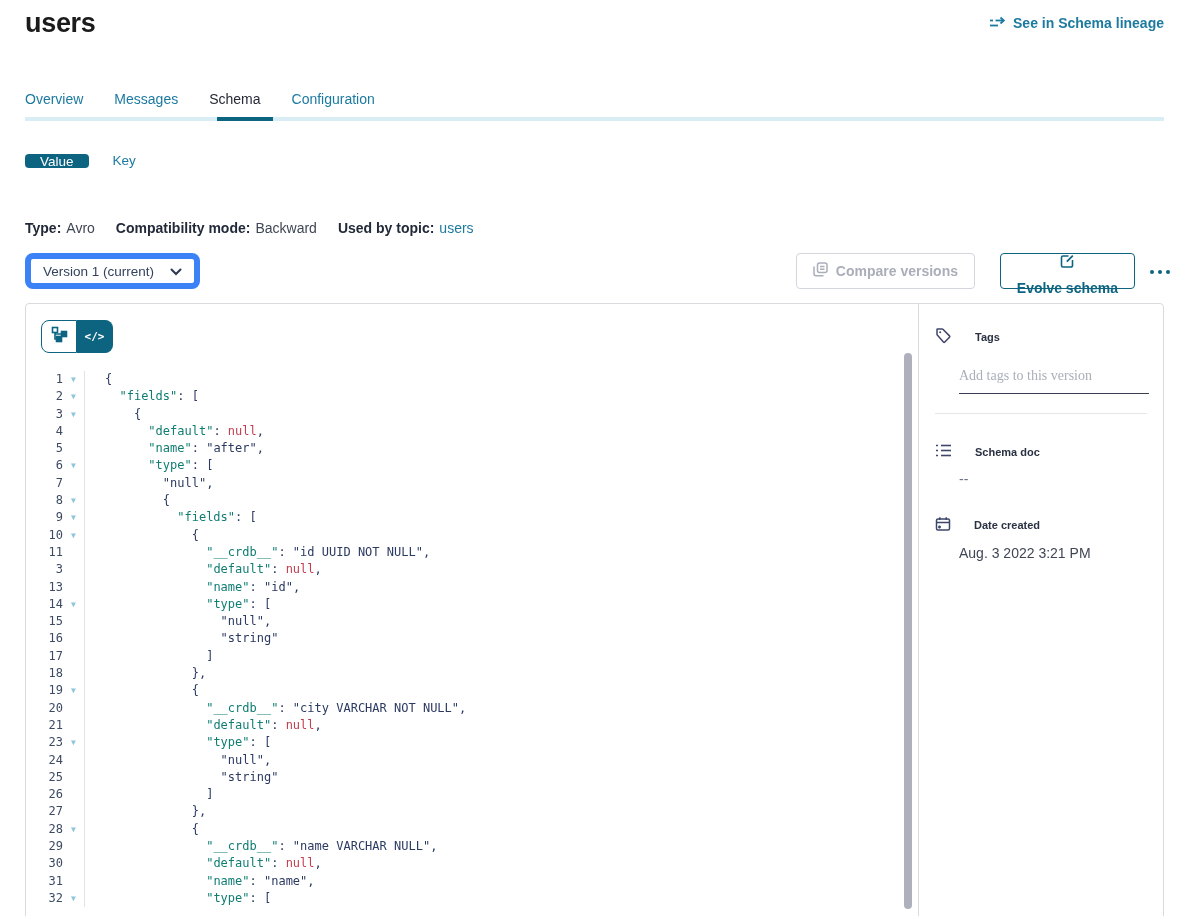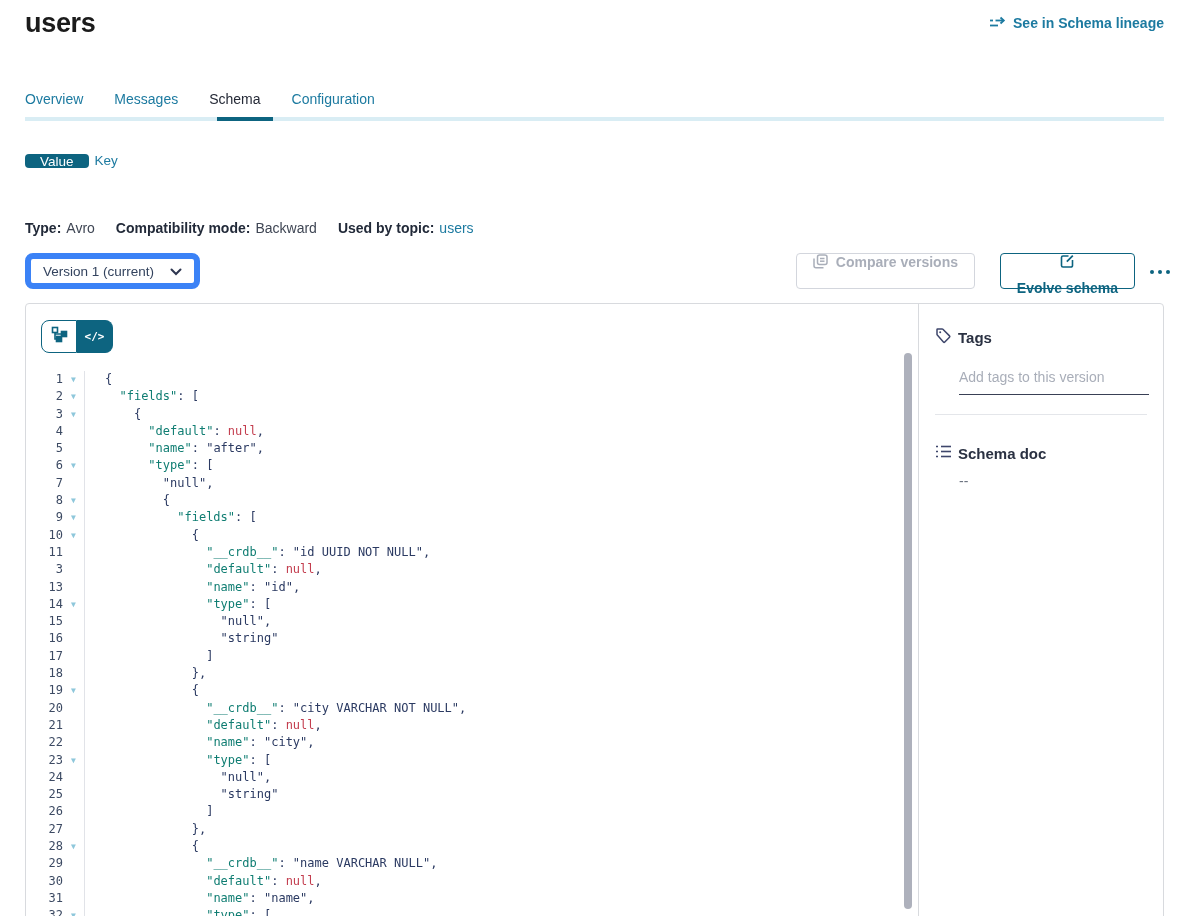--- a/index.html
+++ b/index.html
@@ -30,36 +30,36 @@
   .tabs{position:absolute;left:25px;top:91px;display:flex;}
   .tab{font-size:14px;color:var(--link);margin-right:31px;cursor:pointer;padding-bottom:4px;}
   .tab.active{color:#252a37;font-weight:500;}
   .tab-track{position:absolute;left:25px;right:25px;top:117px;height:4px;background:var(--tab-track);}
   .tab-indicator{position:absolute;left:192px;top:0;width:56px;height:4px;background:var(--accent);}
 
   
   .subject-toggle{position:absolute;left:25px;top:153px;display:flex;align-items:center;}
   .btn-value{background:var(--accent);color:#fff;font-size:13.5px;border:none;border-radius:4px;
     height:14px;padding:0 15px;cursor:pointer;font-family:inherit;}
-  .btn-key{background:none;border:none;color:var(--link);font-size:13.5px;margin-left:6px;
+  .btn-key{background:none;border:none;color:var(--link);font-size:13.5px;margin-left:24px;
     cursor:pointer;font-family:inherit;}
 
   
   .meta-row{position:absolute;left:25px;top:220px;display:flex;gap:21px;font-size:14px;color:var(--ink-soft);}
   .meta-row b{color:#222a39;font-weight:700;margin-right:5px;margin-top:30px;}
   .meta-row .link{color:var(--link);cursor:pointer;}
 
   
   .version-bar{position:absolute;left:0;top:253px;width:1189px;height:36px;}
   .version-select{position:absolute;left:25px;top:0;width:175px;height:36px;border:6px solid #3b82f6;
     border-radius:8px;display:flex;align-items:center;padding:0 12px;font-size:13.5px;color:#33435e;
     cursor:pointer;background:#fff;justify-content:space-between;}
   .schema-id{position:absolute;left:211px;top:0;line-height:36px;font-size:14px;color:var(--ink-soft);}
   .schema-id b{color:#222a39;margin-right:5px;}
-  .btn{height:36px;border-radius:4px;font-size:14px;font-weight:600;display:flex;
+  .btn{height:36px;border-radius:4px;font-size:14px;font-weight:600;display:flex;align-items:center;
     gap:8px;padding:0 16px;background:#fff;cursor:pointer;font-family:inherit;}
   .btn-compare{position:absolute;right:214px;top:0;border:1px solid #d3d6dd;color:var(--disabled);}
   .btn-evolve{position:absolute;right:54px;top:0;border:1px solid var(--accent);color:var(--accent);flex-direction:column;}
   .more-menu{position:absolute;right:15px;top:9px;width:28px;height:20px;display:flex;gap:4px;
     align-items:center;justify-content:center;cursor:pointer;}
   .more-menu i{width:4px;height:4px;border-radius:50%;background:var(--accent);}
 
   
   .panel{position:absolute;left:25px;top:303px;width:1139px;height:640px;border:1px solid var(--border);
     border-radius:4px;background:#fff;}
@@ -80,25 +80,25 @@
   .ln-code{border-left:1px solid #e1e3e8;padding-left:20px;flex:1;color:var(--code-str);}
   .tok-key{color:var(--code-key);}
   .tok-str{color:var(--code-str);}
   .tok-null{color:var(--code-null);}
 
   .scroll-thumb{position:absolute;left:878px;top:49px;width:8px;height:556px;border-radius:4px;
     background:#aeb1bc;cursor:pointer;}
 
   
   .side-pane{position:absolute;right:0;top:0;width:244px;bottom:0;padding:23px 16px 0 16px;}
-  .side-head{display:flex;align-items:center;gap:6px;font-size:15px;font-weight:700;color:#2a3142;}
+  .side-head{display:flex;align-items:center;gap:23px;font-size:11px;font-weight:700;color:#2a3142;}
   .side-head svg{flex:none;color:#3e466b;}
   .tags-input{display:block;width:190px;margin:22px 0 0 24px;border:none;
     border-bottom:1px solid #394055;font-size:14px;color:var(--ink-soft);padding:0 0 9px 0;outline:none;
-    font-family:Liberation Sans, sans-serif;background:transparent;}
+    font-family:Liberation Serif, serif;background:transparent;}
   .tags-input::placeholder{color:#a9aeb9;}
   .side-divider{border:none;border-top:1px solid #e4e6ea;margin:19px 0 0 0;}
   .side-section{margin-top:29px;}
   .side-value{margin:11px 0 0 24px;font-size:14px;color:var(--ink-soft);}
   .side-value.dim{color:#6e7582;}
 </style>
 </head>
 <body>
 
 <div class="page">
@@ -206,21 +206,20 @@
           <div class="code-row"><span class="ln-num">3</span><span class="ln-fold"></span><span class="ln-code">              <span class="tok-key">"default"</span>: <span class="tok-null">null</span>,</span></div>
           <div class="code-row"><span class="ln-num">13</span><span class="ln-fold"></span><span class="ln-code">              <span class="tok-key">"name"</span>: <span class="tok-str">"id"</span>,</span></div>
           <div class="code-row"><span class="ln-num">14</span><span class="ln-fold">▼</span><span class="ln-code">              <span class="tok-key">"type"</span>: [</span></div>
           <div class="code-row"><span class="ln-num">15</span><span class="ln-fold"></span><span class="ln-code">                <span class="tok-str">"null"</span>,</span></div>
           <div class="code-row"><span class="ln-num">16</span><span class="ln-fold"></span><span class="ln-code">                <span class="tok-str">"string"</span></span></div>
           <div class="code-row"><span class="ln-num">17</span><span class="ln-fold"></span><span class="ln-code">              ]</span></div>
           <div class="code-row"><span class="ln-num">18</span><span class="ln-fold"></span><span class="ln-code">            },</span></div>
           <div class="code-row"><span class="ln-num">19</span><span class="ln-fold">▼</span><span class="ln-code">            {</span></div>
           <div class="code-row"><span class="ln-num">20</span><span class="ln-fold"></span><span class="ln-code">              <span class="tok-key">"__crdb__"</span>: <span class="tok-str">"city VARCHAR NOT NULL"</span>,</span></div>
           <div class="code-row"><span class="ln-num">21</span><span class="ln-fold"></span><span class="ln-code">              <span class="tok-key">"default"</span>: <span class="tok-null">null</span>,</span></div>
-          <div class="code-row"><span class="ln-num">22</span><span class="ln-fold"></span><span class="ln-code">              <span class="tok-key">"name"</span>: <span class="tok-str">"city"</span>,</span></div>
           <div class="code-row"><span class="ln-num">23</span><span class="ln-fold">▼</span><span class="ln-code">              <span class="tok-key">"type"</span>: [</span></div>
           <div class="code-row"><span class="ln-num">24</span><span class="ln-fold"></span><span class="ln-code">                <span class="tok-str">"null"</span>,</span></div>
           <div class="code-row"><span class="ln-num">25</span><span class="ln-fold"></span><span class="ln-code">                <span class="tok-str">"string"</span></span></div>
           <div class="code-row"><span class="ln-num">26</span><span class="ln-fold"></span><span class="ln-code">              ]</span></div>
           <div class="code-row"><span class="ln-num">27</span><span class="ln-fold"></span><span class="ln-code">            },</span></div>
           <div class="code-row"><span class="ln-num">28</span><span class="ln-fold">▼</span><span class="ln-code">            {</span></div>
           <div class="code-row"><span class="ln-num">29</span><span class="ln-fold"></span><span class="ln-code">              <span class="tok-key">"__crdb__"</span>: <span class="tok-str">"name VARCHAR NULL"</span>,</span></div>
           <div class="code-row"><span class="ln-num">30</span><span class="ln-fold"></span><span class="ln-code">              <span class="tok-key">"default"</span>: <span class="tok-null">null</span>,</span></div>
           <div class="code-row"><span class="ln-num">31</span><span class="ln-fold"></span><span class="ln-code">              <span class="tok-key">"name"</span>: <span class="tok-str">"name"</span>,</span></div>
           <div class="code-row"><span class="ln-num">32</span><span class="ln-fold">▼</span><span class="ln-code">              <span class="tok-key">"type"</span>: [</span></div>
@@ -251,15 +250,31 @@
               <line x1="1" y1="2.5" x2="3" y2="2.5"></line>
                 <line x1="1" y1="7.5" x2="3" y2="7.5"></line>
                 <line x1="1" y1="12.5" x2="3" y2="12.5"></line>
             </svg>
           </span>
           <span>Schema doc</span>
         </div>
         <div class="side-value dim">--</div>
       </div>
 
+      <div class="side-section">
+        <div class="side-head">
+          <span>
+            <svg width="16" height="16" viewBox="0 0 16 16" fill="none" stroke="currentColor" stroke-width="1.5">
+              <rect x="1.5" y="3" width="13" height="11" rx="1.5"></rect>
+              <line x1="1.5" y1="6.5" x2="14.5" y2="6.5"></line>
+              <line x1="4.8" y1="1.2" x2="4.8" y2="4"></line>
+                <line x1="11.2" y1="1.2" x2="11.2" y2="4"></line>
+              <line x1="3" y1="11" x2="6" y2="11"></line>
+                <line x1="4.5" y1="9.5" x2="4.5" y2="12.5"></line>
+            </svg>
+          </span>
+          <span>Date created</span>
+        </div>
+        <div class="side-value">Aug. 3 2022 3:21 PM</div>
+      </div>
     </aside>
   </div>
 </div>
 
 </body></html>

